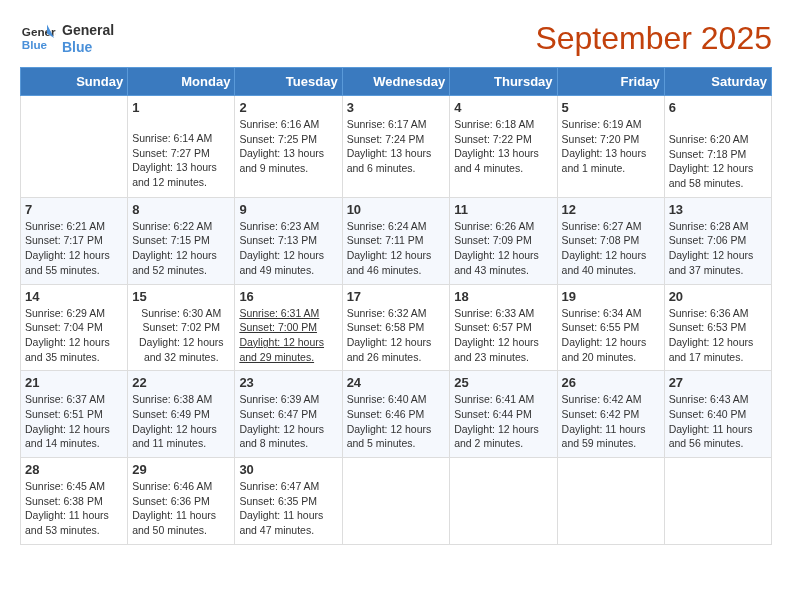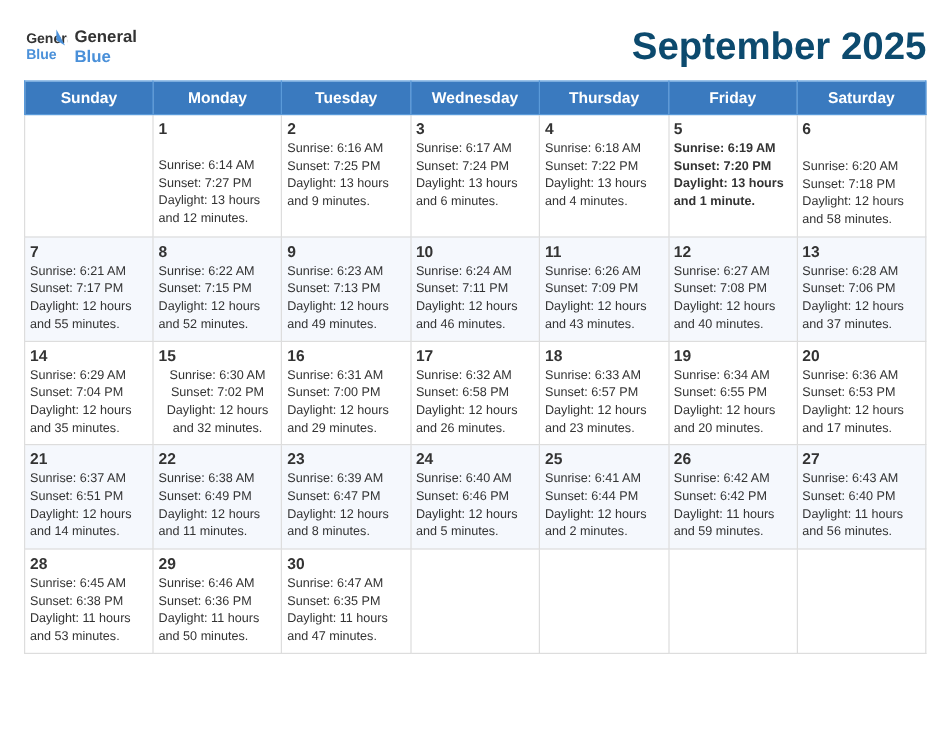--- a/index.html
+++ b/index.html
@@ -23,40 +23,40 @@
     }
     .logo-icon {
       width: 36px;
       height: 36px;
     }
     .title-block {
       text-align: right;
     }
     .month-title {
       font-size: 32px;
-      font-weight: bold;
-      color: #0c4a6e;
+      font-weight: normal;
+      color: #c2410c;
       text-align: right;
     }
     .location {
       font-size: 14px;
       color: #555;
     }
     table {
       width: 100%;
       border-collapse: collapse;
       font-size: 11px;
     }
     thead tr {
       background-color: #3a7abf;
       color: white;
     }
     thead th {
       padding: 6px 4px;
-      text-align: center;
+      text-align: right;
       font-weight: bold;
       font-size: 13px;
       border: 1px solid #5a9ad9;
     }
     tbody tr {
       border-bottom: 1px solid #ccc;
     }
     tbody td {
       vertical-align: top;
       padding: 4px 4px 6px 4px;
@@ -144,21 +144,21 @@
         </td>
         <td>
           <div class="day-number">4</div>
           <div class="day-info" style="white-space: pre-line;">Sunrise: 6:18 AM
 Sunset: 7:22 PM
 Daylight: 13 hours
 and 4 minutes.</div>
         </td>
         <td>
           <div class="day-number">5</div>
-          <div class="day-info" style="white-space: pre-line; font-weight: bold;">Sunrise: 6:19 AM
+          <div class="day-info" style="white-space: pre-line;">Sunrise: 6:19 AM
 Sunset: 7:20 PM
 Daylight: 13 hours
 and 1 minute.</div>
         </td>
         <td>
           <div class="day-number">6</div>
           <div class="day-info" style="white-space: pre-line; margin-top: 17px;">Sunrise: 6:20 AM
 Sunset: 7:18 PM
 Daylight: 12 hours
 and 58 minutes.</div>
@@ -225,21 +225,21 @@
         </td>
         <td>
           <div class="day-number">15</div>
           <div class="day-info" style="white-space: pre-line; text-align: center;">Sunrise: 6:30 AM
 Sunset: 7:02 PM
 Daylight: 12 hours
 and 32 minutes.</div>
         </td>
         <td>
           <div class="day-number">16</div>
-          <div class="day-info" style="white-space: pre-line;">Sunrise: 6:31 AM
+          <div class="day-info" style="white-space: pre-line; text-decoration: underline;">Sunrise: 6:31 AM
 Sunset: 7:00 PM
 Daylight: 12 hours
 and 29 minutes.</div>
         </td>
         <td>
           <div class="day-number">17</div>
           <div class="day-info" style="white-space: pre-line;">Sunrise: 6:32 AM
 Sunset: 6:58 PM
 Daylight: 12 hours
 and 26 minutes.</div>

